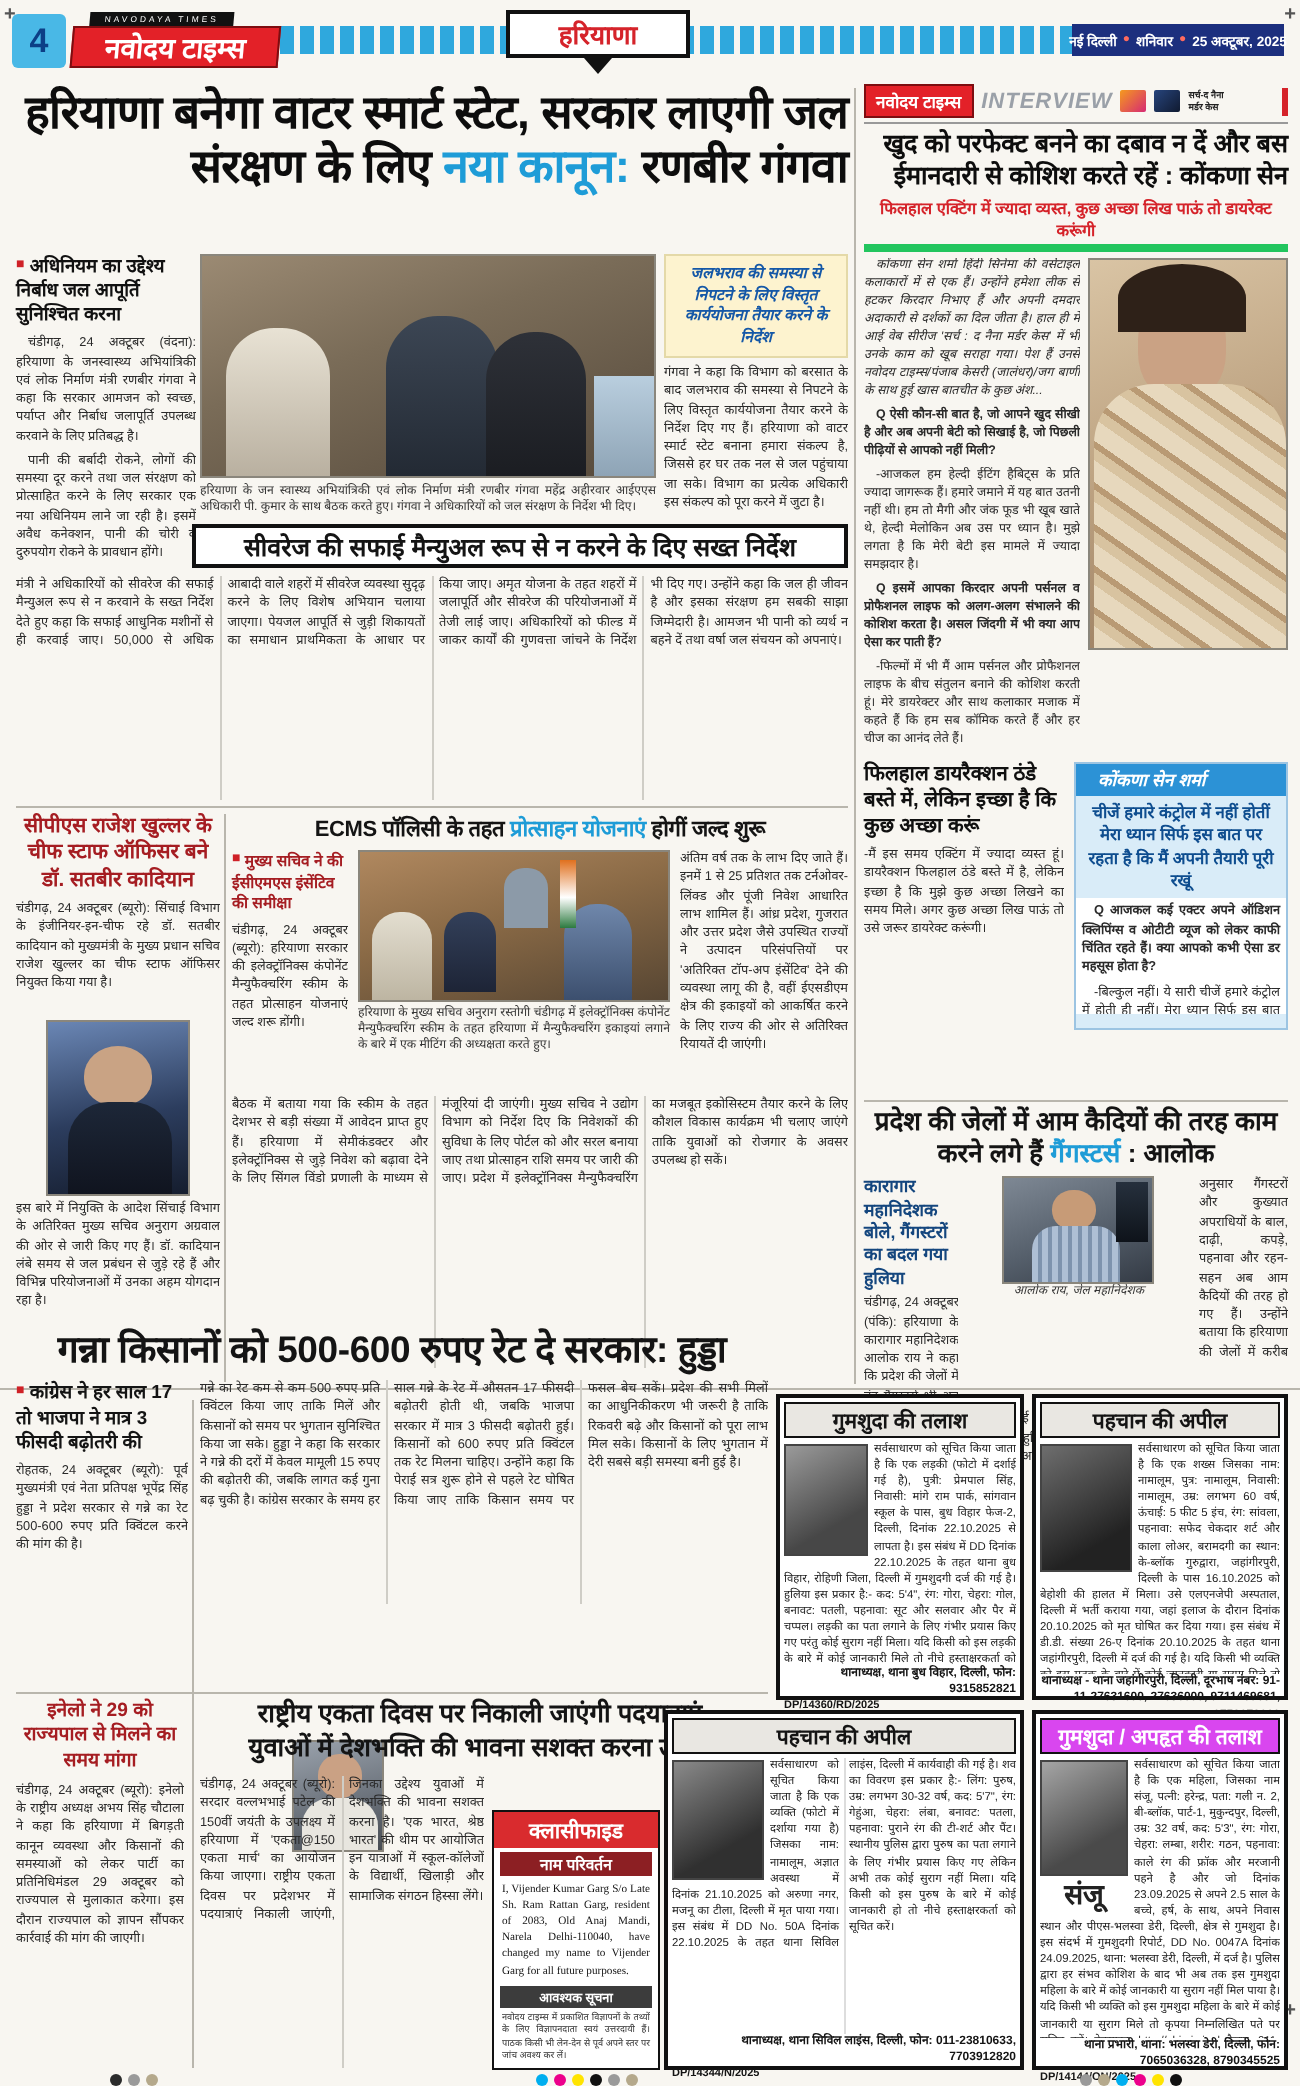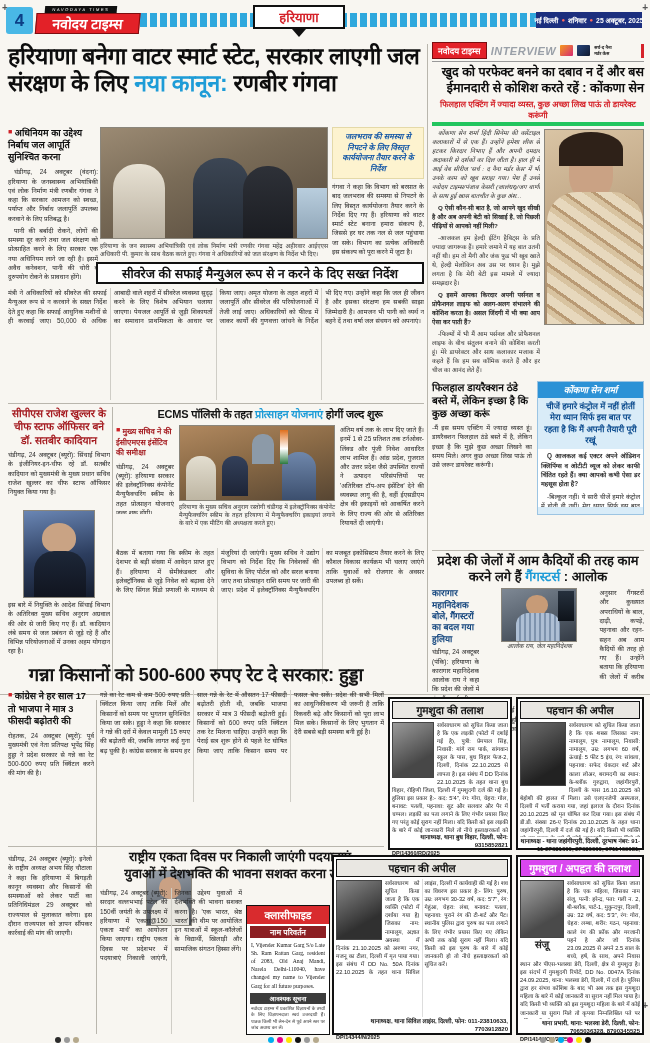--- a/index.html
+++ b/index.html
@@ -19,39 +19,39 @@
   .logo{left:36px;top:6px;width:104px;height:28px;transform:skewX(-5deg)}
   .logo .eng{background:#111;color:#fff;font-size:4.2px;letter-spacing:1.5px;text-align:center;height:7px;line-height:7px;width:72px;margin-left:8px}
   .logo .hin{background:#e32128;color:#fff;font-weight:800;font-size:14px;text-align:center;height:21px;line-height:21px;border:1px solid #7d0d10}
   .stripes{left:140px;top:13px;width:500px;height:14px;background:repeating-linear-gradient(90deg,#2fa8dd 0 7px,#f8f6f1 7px 10px)}
   .section-box{left:253px;top:5px;width:92px;height:24px;background:#fff;border:2px solid #111;display:flex;align-items:center;justify-content:center}
   .section-box span{color:#d5232a;font-weight:800;font-size:13px}
   .pennant{left:292px;top:29px;width:0;height:0;border-left:7px solid transparent;border-right:7px solid transparent;border-top:8px solid #111}
   .datebox{left:536px;top:12px;width:106px;height:16px;background:#1c2f7e;color:#fff;font-size:6.8px;font-weight:bold;display:flex;align-items:center;justify-content:center;gap:3px;white-space:nowrap}
   .datebox .dot{color:#ff6a5e;font-size:6px}
   
-  .lead-h{left:8px;top:43px;width:416px;text-align:left;font-weight:800;font-size:23px;line-height:1.16;letter-spacing:-.3px;color:#0d0d0d}
+  .lead-h{left:8px;top:43px;width:416px;text-align:right;font-weight:800;font-size:23px;line-height:1.16;letter-spacing:-.3px;color:#0d0d0d}
   .blue{color:#1e9cd7}
   .strap{left:8px;top:106px;width:416px;height:15px;background:#c21f26;color:#fff;font-weight:bold;font-size:8.6px;display:flex;align-items:center;justify-content:center}
   .strap:before,.strap:after{content:"";border:8px solid transparent}
   .strap:before{border-left-color:#1b2a6b;margin-right:auto}
   .strap:after{border-right-color:#1b2a6b;margin-left:auto}
   .subhead-sq{color:#cf2127;font-size:7px;vertical-align:2px}
   .lead-sub{font-weight:800;font-size:9.3px;line-height:1.3;color:#111}
   .ybox{background:#fdf3cf;border:1px solid #e4d9a8;color:#1558a7;font-weight:bold;font-style:italic;font-size:7.8px;line-height:1.35;text-align:center;padding:4px 3px}
   .boxed-sub{left:96px;top:262px;width:328px;height:22px;border:2px solid #111;background:#fff;display:flex;align-items:center;justify-content:center;font-weight:800;font-size:12.5px}
   
   .ivh{font-weight:800;font-size:12.6px;line-height:1.25;text-align:right;color:#0d0d0d}
   .iv-red{color:#d5232a;font-weight:bold;font-size:8.2px;text-align:center}
   .minilogo{background:#e32128;color:#fff;font-weight:800;font-size:8.5px;padding:2px 5px;border:1px solid #7d0d10}
   .interview-word{color:#9aa0a8;font-weight:800;font-style:italic;font-size:11px;letter-spacing:.5px}
   .chip{width:13px;height:11px;border-radius:1px}
   .promo-txt{font-size:4.6px;font-weight:bold;line-height:1.15;color:#222}
   .qb{border:1px solid #9cc4e2;background:#d9ecf8}
-  .qb .qt{background:#2c92d6;color:#fff;font-weight:800;font-style:italic;text-align:center;font-size:8.8px;padding:2px 11px}
+  .qb .qt{background:#2c92d6;color:#fff;font-weight:800;font-style:italic;font-size:8.8px;padding:2px 11px}
   .qb .quote{color:#0e4d8f;font-weight:800;font-size:8.4px;line-height:1.35;text-align:center;padding:3px 4px}
   .subhead2{font-weight:800;font-size:10.2px;line-height:1.28;color:#101010}
   .gang-sub{color:#14467e;font-weight:800;font-size:8.8px;line-height:1.3}
   .maroon{color:#a51d22}
   
   .hooda-h{font-weight:800;font-size:18.5px;text-align:center;letter-spacing:-.2px}
   .bullet-sub{font-weight:800;font-size:9.4px;line-height:1.35}
   .ekta-h{font-weight:800;font-size:12.8px;line-height:1.3;text-align:center}
   .ad{border:2px solid #111;background:#fff;padding:2px}
   .ad .hd{border:1px solid #111;background:#e9e7e2;font-weight:800;font-size:10.5px;text-align:center;padding:1px 0;margin-bottom:2px}
@@ -250,20 +250,21 @@
   </div>
   <div class="abs photo" style="left:146px;top:758px;width:46px;height:56px;background:linear-gradient(165deg,#9aa2ac 0%,#6d747d 55%,#474c53 100%)">
     <div style="position:absolute;left:12px;top:6px;width:22px;height:22px;background:#caa184;border-radius:48%"></div>
     <div style="position:absolute;left:4px;bottom:0;width:38px;height:26px;background:#e8e6df;border-radius:14px 14px 0 0"></div>
   </div>
 
   <div class="abs hline" style="left:8px;top:846px;width:376px"></div>
   <div class="abs vline" style="left:96px;top:700px;height:334px"></div>
 
   <div class="abs" style="left:8px;top:850px;width:84px;height:184px">
+    <div class="subhead2 maroon" style="font-size:9.6px;text-align:center">इनेलो ने 29 को राज्यपाल से मिलने का समय मांगा</div>
     <div class="bt" style="margin-top:4px;height:130px">चंडीगढ़, 24 अक्टूबर (ब्यूरो): इनेलो के राष्ट्रीय अध्यक्ष अभय सिंह चौटाला ने कहा कि हरियाणा में बिगड़ती कानून व्यवस्था और किसानों की समस्याओं को लेकर पार्टी का प्रतिनिधिमंडल 29 अक्टूबर को राज्यपाल से मुलाकात करेगा। इस दौरान राज्यपाल को ज्ञापन सौंपकर कार्रवाई की मांग की जाएगी।</div>
   </div>
 
   <div class="abs" style="left:100px;top:849px;width:280px">
     <div class="ekta-h"><span>राष्ट्रीय एकता दिवस पर निकाली जाएंगी पदयात्राएं</span><br><span>युवाओं में देशभक्ति की भावना सशक्त करना उद्देश्य</span></div>
   </div>
   <div class="abs bt cols2" style="left:100px;top:888px;width:142px;height:146px">चंडीगढ़, 24 अक्टूबर (ब्यूरो): सरदार वल्लभभाई पटेल की 150वीं जयंती के उपलक्ष्य में हरियाणा में 'एकता@150 एकता मार्च' का आयोजन किया जाएगा। राष्ट्रीय एकता दिवस पर प्रदेशभर में पदयात्राएं निकाली जाएंगी, जिनका उद्देश्य युवाओं में देशभक्ति की भावना सशक्त करना है। 'एक भारत, श्रेष्ठ भारत' की थीम पर आयोजित इन यात्राओं में स्कूल-कॉलेजों के विद्यार्थी, खिलाड़ी और सामाजिक संगठन हिस्सा लेंगे।</div>
 
   <div class="abs classified" style="left:246px;top:905px;width:84px;height:130px">
     <div class="t1">क्लासीफाइड</div>
@@ -301,21 +302,21 @@
     </div>
     <div class="ft">थानाध्यक्ष, थाना सिविल लाइंस, दिल्ली, फोन: 011-23810633, 7703912820</div>
     <div class="ref">DP/14344/N/2025</div>
   </div>
 
   <div class="abs ad" style="left:516px;top:855px;width:128px;height:180px">
     <div class="hd inv">गुमशुदा / अपहृत की तलाश</div>
     <div class="tx" style="height:140px;overflow:hidden">
       <span style="float:left;width:44px;margin:1px 3px 1px 0;text-align:center">
         <span class="adphoto" style="float:none;display:block;width:44px;height:58px;margin:0;background:linear-gradient(150deg,#a5a5a5,#4a4a4a 70%)"></span>
-        <b style="font-size:10px">संजू</b>
+        <b style="font-size:14px">संजू</b>
       </span>
       <span>सर्वसाधारण को सूचित किया जाता है कि एक महिला, जिसका नाम संजू, पत्नी: हरेन्द्र, पता: गली न. 2, बी-ब्लॉक, पार्ट-1, मुकुन्दपुर, दिल्ली, उम्र: 32 वर्ष, कद: 5'3", रंग: गोरा, चेहरा: लम्बा, शरीर: गठन, पहनावा: काले रंग की फ्रॉक और मरजानी पहने है और जो दिनांक 23.09.2025 से अपने 2.5 साल के बच्चे, हर्ष, के साथ, अपने निवास स्थान और पीएस-भलस्वा डेरी, दिल्ली, क्षेत्र से गुमशुदा है। इस संदर्भ में गुमशुदगी रिपोर्ट, DD No. 0047A दिनांक 24.09.2025, थाना: भलस्वा डेरी, दिल्ली, में दर्ज है। पुलिस द्वारा हर संभव कोशिश के बाद भी अब तक इस गुमशुदा महिला के बारे में कोई जानकारी या सुराग नहीं मिल पाया है। यदि किसी भी व्यक्ति को इस गुमशुदा महिला के बारे में कोई जानकारी या सुराग मिले तो कृपया निम्नलिखित पते पर सूचित करें।</span> <span>वेबसाइट: http://cbi.nic.in | फैक्स: 011-24368639 | दूरभाष: 011-24368638, 24368641</span>
     </div>
     <div class="ft">थाना प्रभारी, थाना: भलस्वा डेरी, दिल्ली, फोन: 7065036328, 8790345525</div>
     <div class="ref">DP/14144/ON/2025</div>
   </div>
 
   <div class="abs regdots" style="left:55px;top:1037px">
     <i style="background:#2b2b2b"></i>
       <i style="background:#9a9a9a"></i>

